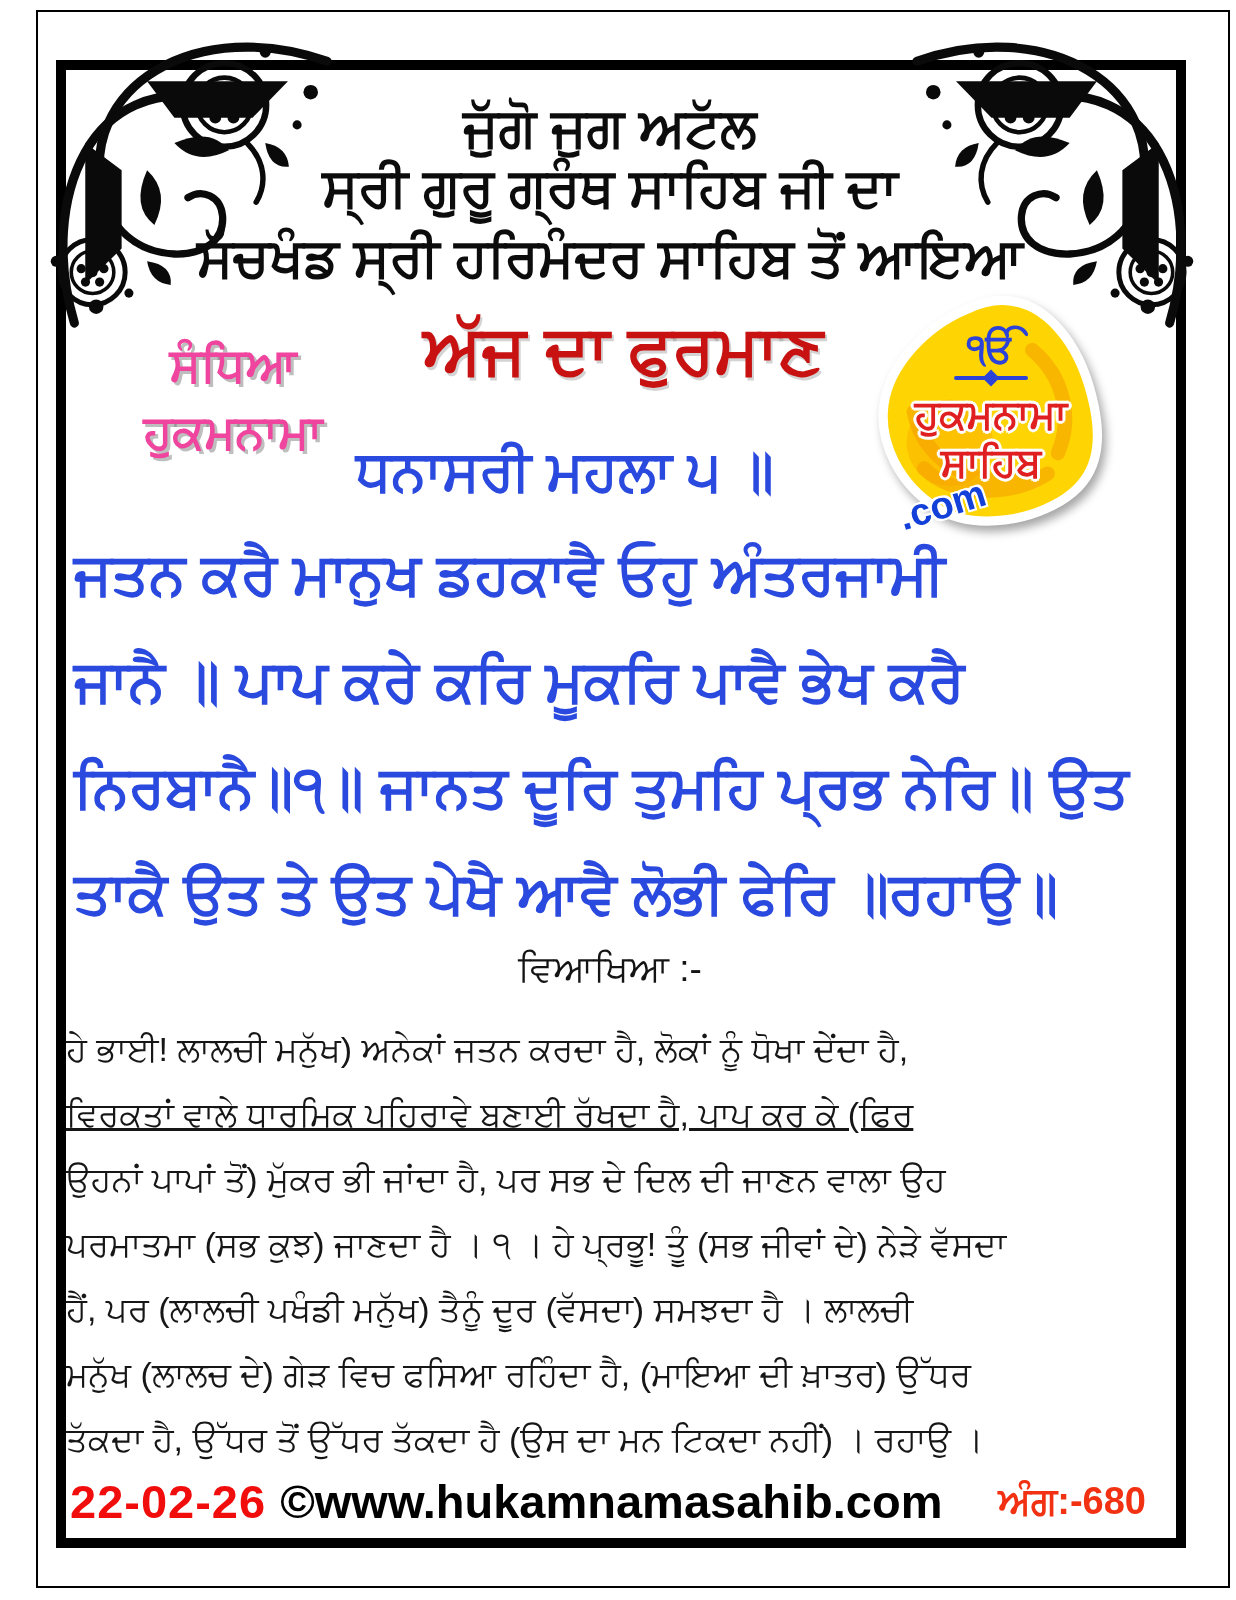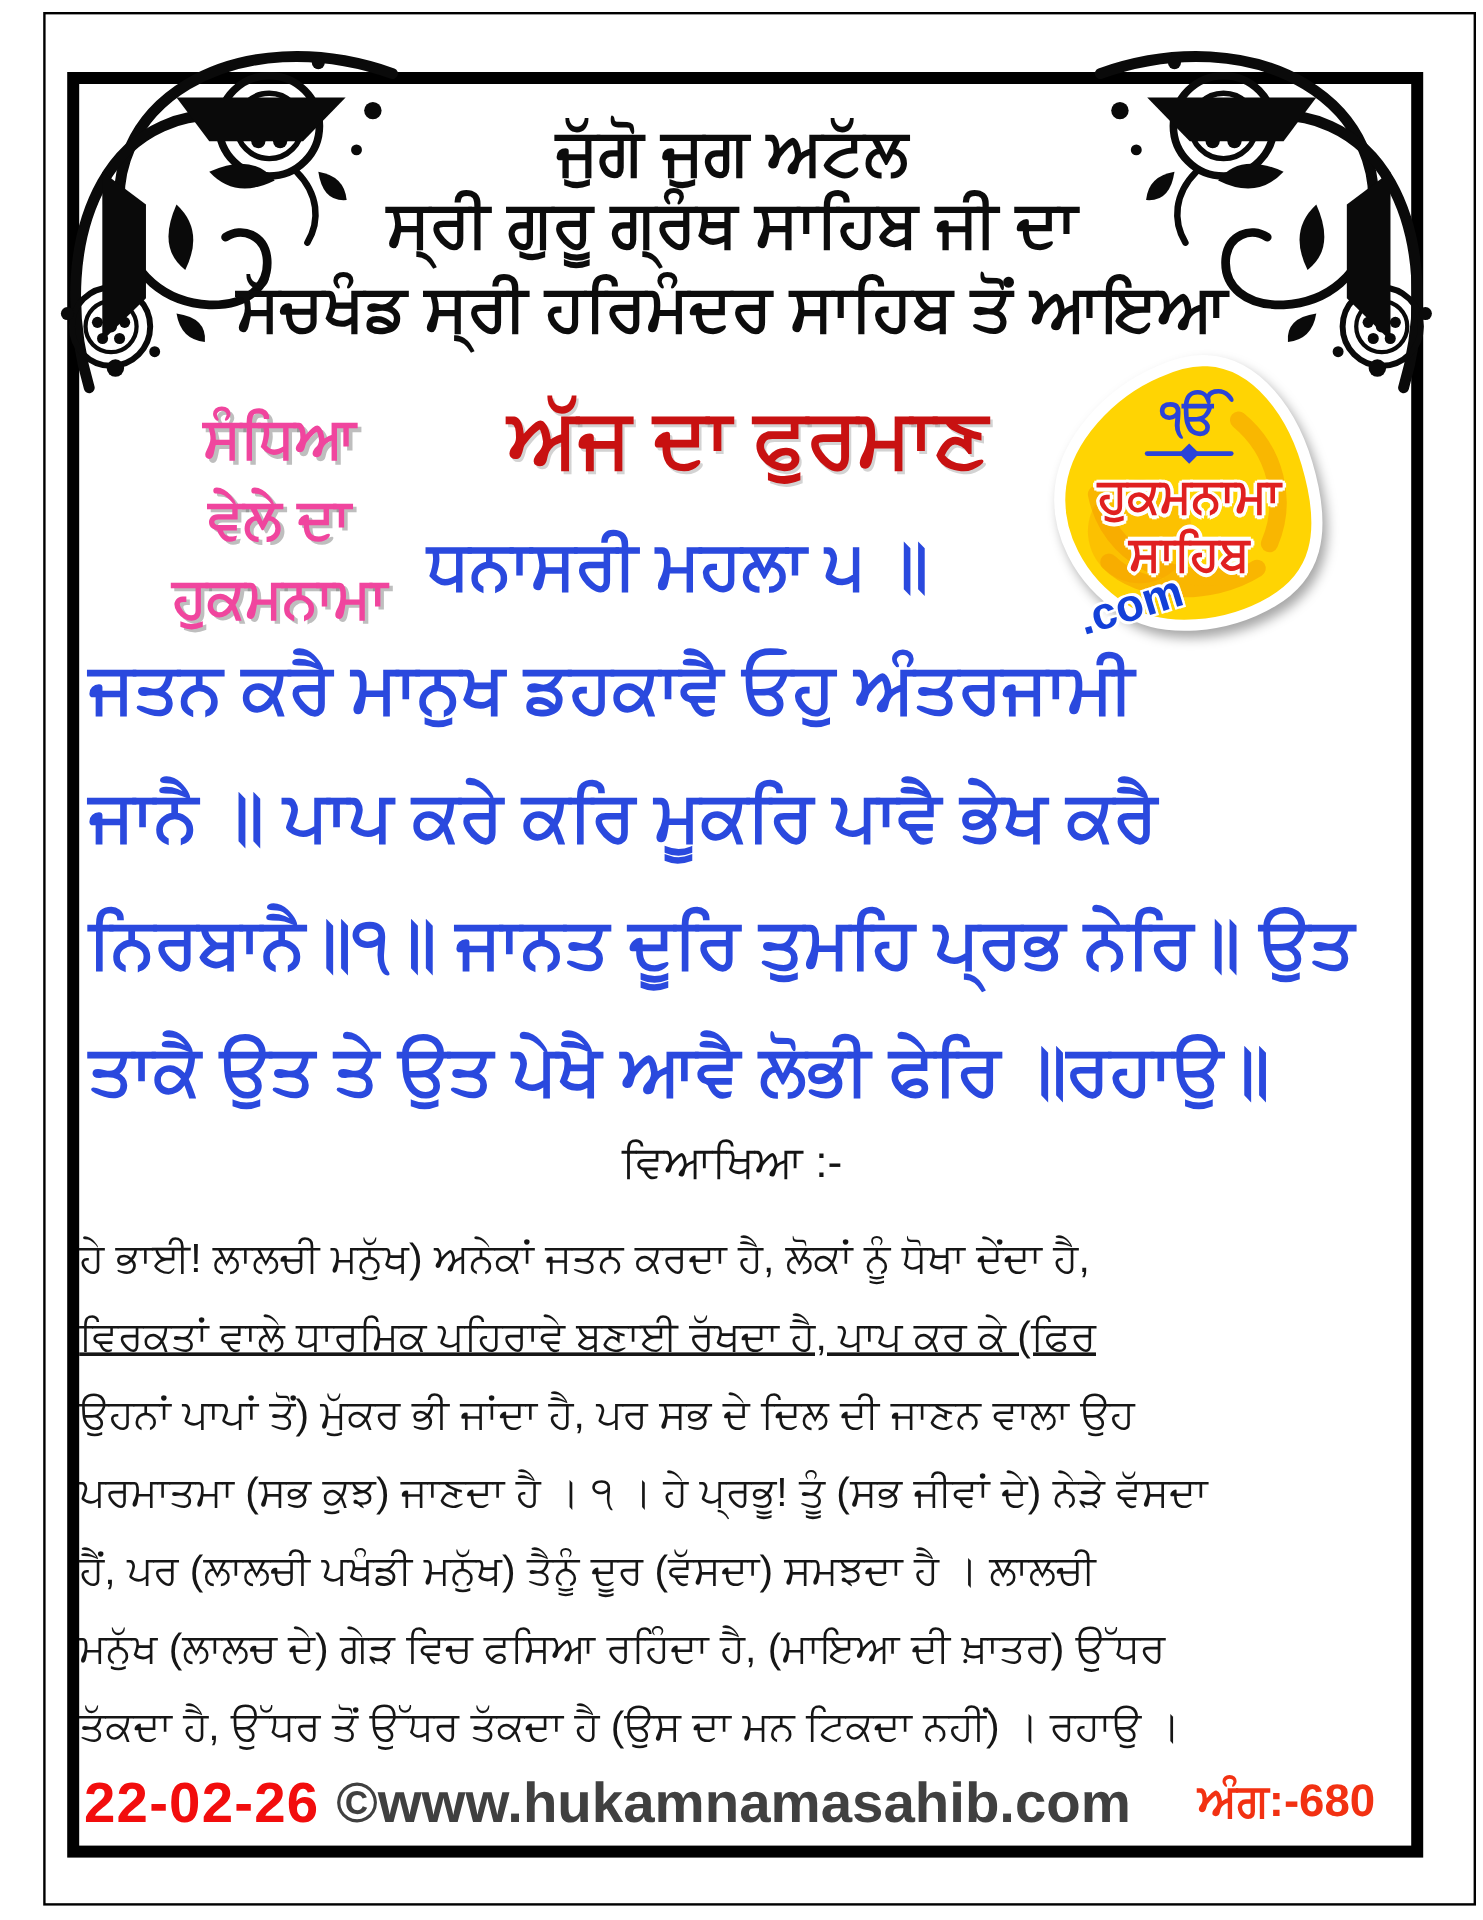--- a/index.html
+++ b/index.html
@@ -22,21 +22,21 @@
   .hdr{
     left:70px;width:1080px;color:#0c0c0c;font-weight:bold;
     font-size:54px;line-height:1;white-space:nowrap;text-align:center;z-index:6;
   }
   .pink-block{
     left:108px;top:332px;width:250px;text-align:center;
     color:#f0459e;font-size:47px;font-weight:bold;line-height:1.42;
     text-shadow:3px 3px 0 rgba(110,110,110,.45);z-index:6;
   }
   .red-title{
-    left:358px;top:326px;width:530px;text-align:center;
+    left:358px;top:310px;width:530px;text-align:center;
     color:#c81111;font-size:68px;font-weight:bold;white-space:nowrap;
     text-shadow:2px 3px 0 rgba(130,130,130,.35);z-index:6;
   }
   .raag-line{
     left:356px;top:438px;width:530px;
     color:#2a49de;font-size:56px;font-weight:bold;white-space:nowrap;z-index:6;
   }
   .logo{left:852px;top:288px;width:278px;height:258px;z-index:7;}
   .logo svg{position:absolute;left:0;top:0;width:100%;height:100%;
     filter:drop-shadow(4px 6px 5px rgba(0,0,0,.35));}
@@ -74,21 +74,21 @@
   }
   .exp-line{
     left:66px;width:1094px;color:#161616;font-size:34px;white-space:nowrap;
     line-height:1;z-index:6;
   }
   .footer{
     position:absolute;left:70px;top:1474px;width:1076px;display:flex;
     align-items:center;gap:14px;z-index:6;
   }
   .footer .date{color:#f20d0d;font-size:47px;font-weight:800;letter-spacing:1px;}
-  .footer .site{color:#404040;font-size:47px;font-weight:800;}
+  .footer .site{color:#000000;font-size:47px;font-weight:800;}
   .footer .ang{margin-left:auto;color:#f23112;font-size:38px;font-weight:bold;}
 </style>
 </head>
 <body>
 
 <div class="outer-border"></div>
 <div class="inner-frame"></div>
 
 <div class="corner left">
   <svg viewBox="0 0 330 330" width="300" height="300">
@@ -174,21 +174,20 @@
     <circle cx="100" cy="285" r="5" fill="#0a0a0a"></circle>
   </svg>
 </div>
 
 <div class="abs hdr" style="top:100px;">ਜੁੱਗੋ ਜੁਗ ਅਟੱਲ</div>
 <div class="abs hdr" style="top:160px;">ਸ੍ਰੀ ਗੁਰੂ ਗ੍ਰੰਥ ਸਾਹਿਬ ਜੀ ਦਾ</div>
 <div class="abs hdr" style="top:230px;">ਸੱਚਖੰਡ ਸ੍ਰੀ ਹਰਿਮੰਦਰ ਸਾਹਿਬ ਤੋਂ ਆਇਆ</div>
 
 <div class="abs pink-block">
   <div>ਸੰਧਿਆ</div>
-  <div>ਵੇਲੇ ਦਾ</div>
   <div>ਹੁਕਮਨਾਮਾ</div>
 </div>
 
 <div class="abs red-title">ਅੱਜ ਦਾ ਫੁਰਮਾਣ</div>
 <div class="abs raag-line">ਧਨਾਸਰੀ ਮਹਲਾ ੫ ॥</div>
 
 <div class="abs logo">
   <svg viewBox="0 0 270 250">
     <path d="M150 12
              C 188 14 220 52 233 105

